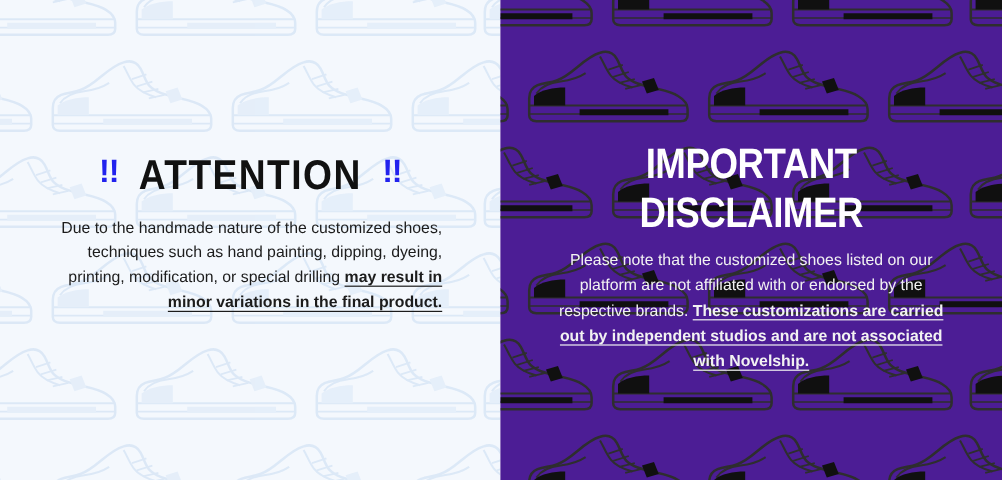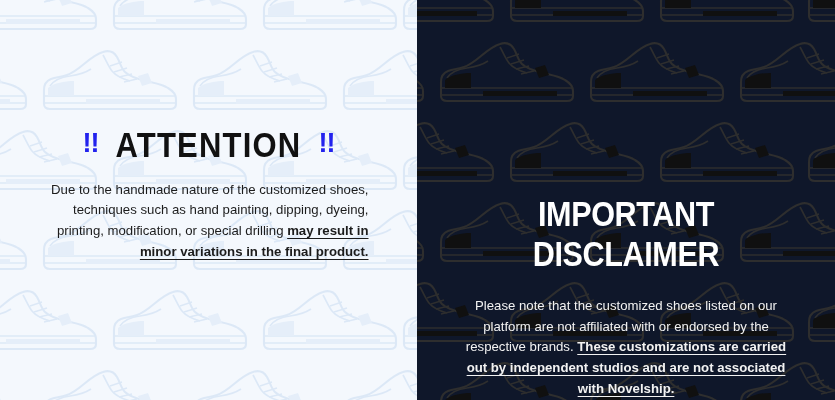--- a/index.html
+++ b/index.html
@@ -25,22 +25,21 @@
     align-items: center;
     justify-content: flex-start;
   }
 
   #panel-left {
     width: 417px;
     background-color: #f4f8fd;
   }
   #panel-right {
     width: 418px;
-    background-color: #0f172a;
-    justify-content: flex-end;
+    background-color: #4c1d95;
   }
 
   .pattern {
     position: absolute;
     top: 0;
     left: 0;
     width: 100%;
     height: 100%;
     pointer-events: none;
   }
@@ -106,21 +105,21 @@
     margin: 0 auto;
     padding: 0;
   }
   #attention-body {
     margin-top: 18px;
     width: 320px;
     color: #1c1c1c;
     text-align: right;
   }
   #disclaimer-body {
-    margin-top: 35px;
+    margin-top: 22px;
     width: 322px;
     color: #f2f2f2;
   }
   .emph {
     font-weight: 700;
     text-decoration: underline;
     text-underline-offset: 2.5px;
     text-decoration-thickness: 1.4px;
   }
 </style>

